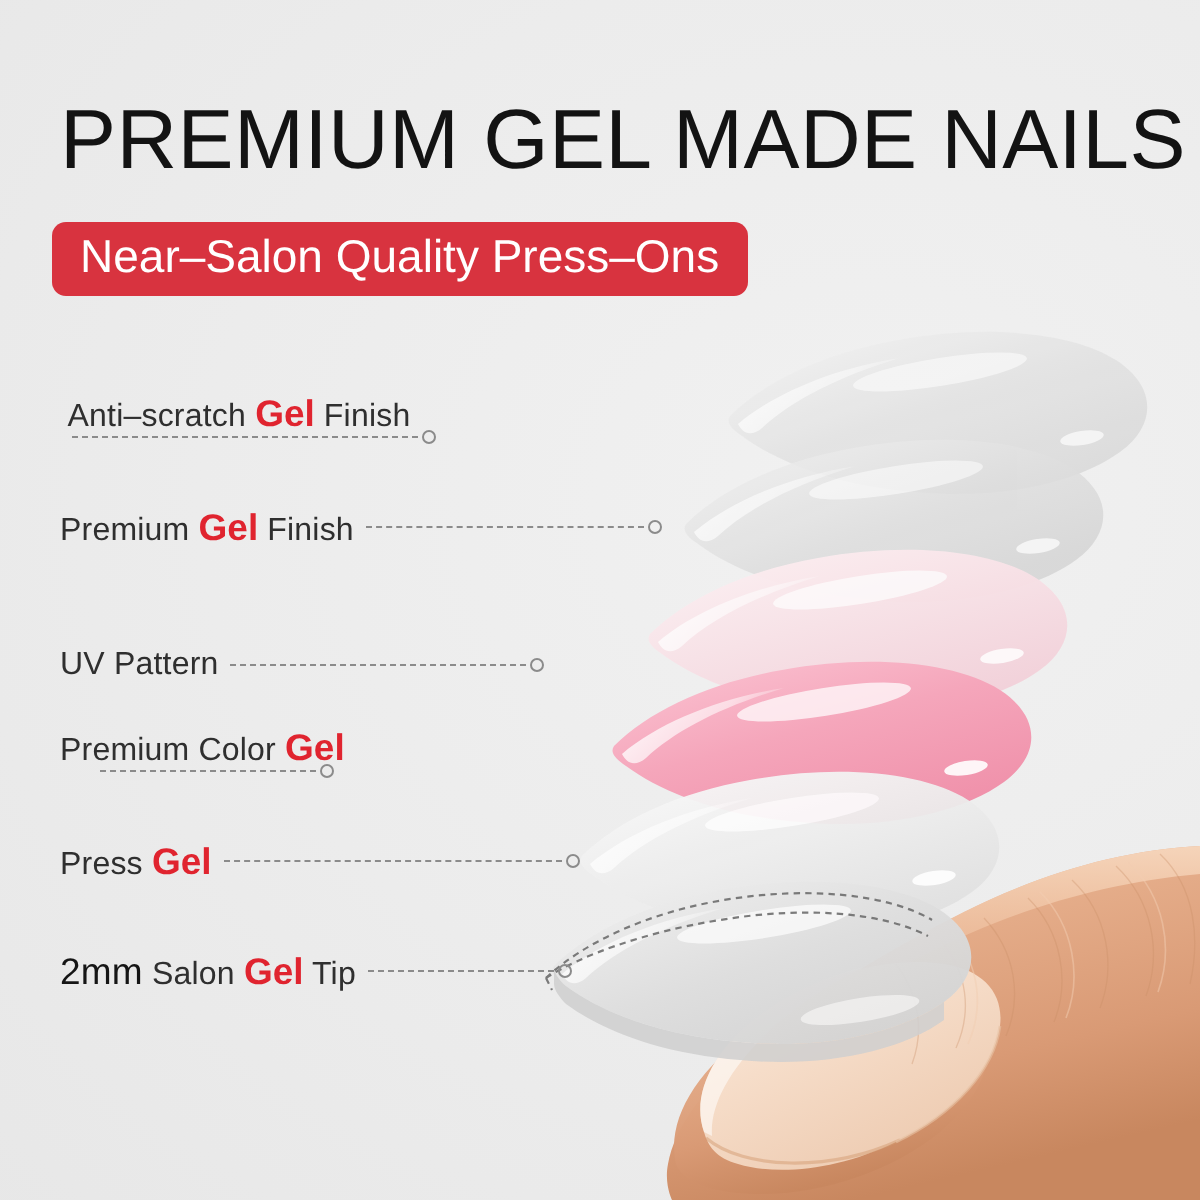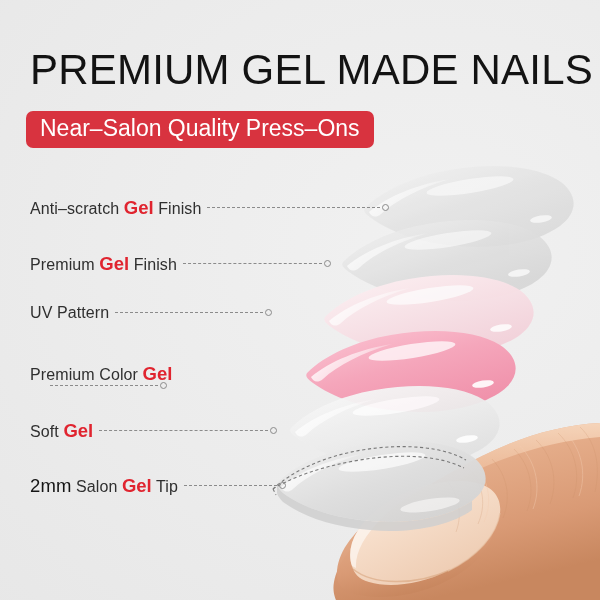--- a/index.html
+++ b/index.html
@@ -298,46 +298,46 @@
     </svg>
   </div>
 
   <div id="headline">PREMIUM GEL MADE NAILS</div>
 
   <div id="subbadge">
     <span>Near–Salon Quality Press–Ons</span>
   </div>
 
   <div id="rows">
-      <div class="row" style="top: 196px;">
+      <div class="row" style="top: 196px; flex-direction: column;">
         <div class="txt"><span>Anti–scratch </span><span class="gel">Gel</span><span> Finish</span></div>
         <div class="leader" style="width: 173px;">
           <span class="dot"></span>
         </div>
       </div>
       <div class="row" style="top: 252px;">
         <div class="txt"><span>Premium </span><span class="gel">Gel</span><span> Finish</span></div>
         <div class="leader" style="width: 139px;">
           <span class="dot"></span>
         </div>
       </div>
-      <div class="row" style="top: 301px;">
+      <div class="row" style="top: 321px;">
         <div class="txt"><span>UV Pattern</span></div>
         <div class="leader" style="width: 148px;">
           <span class="dot"></span>
         </div>
       </div>
       <div class="row" style="top: 363px; flex-direction: column;">
         <div class="txt"><span>Premium Color </span><span class="gel">Gel</span></div>
         <div class="leader" style="width: 108px;">
           <span class="dot"></span>
         </div>
       </div>
       <div class="row" style="top: 419px;">
-        <div class="txt"><span>Soft </span><span class="gel">Gel</span></div>
+        <div class="txt"><span>Press </span><span class="gel">Gel</span></div>
         <div class="leader" style="width: 169px;">
           <span class="dot"></span>
         </div>
       </div>
       <div class="row" style="top: 474px;">
         <div class="txt"><span class="mm">2mm</span><span> Salon </span><span class="gel">Gel</span><span> Tip</span></div>
         <div class="leader" style="width: 93px;">
           <span class="dot"></span>
         </div>
       </div>

